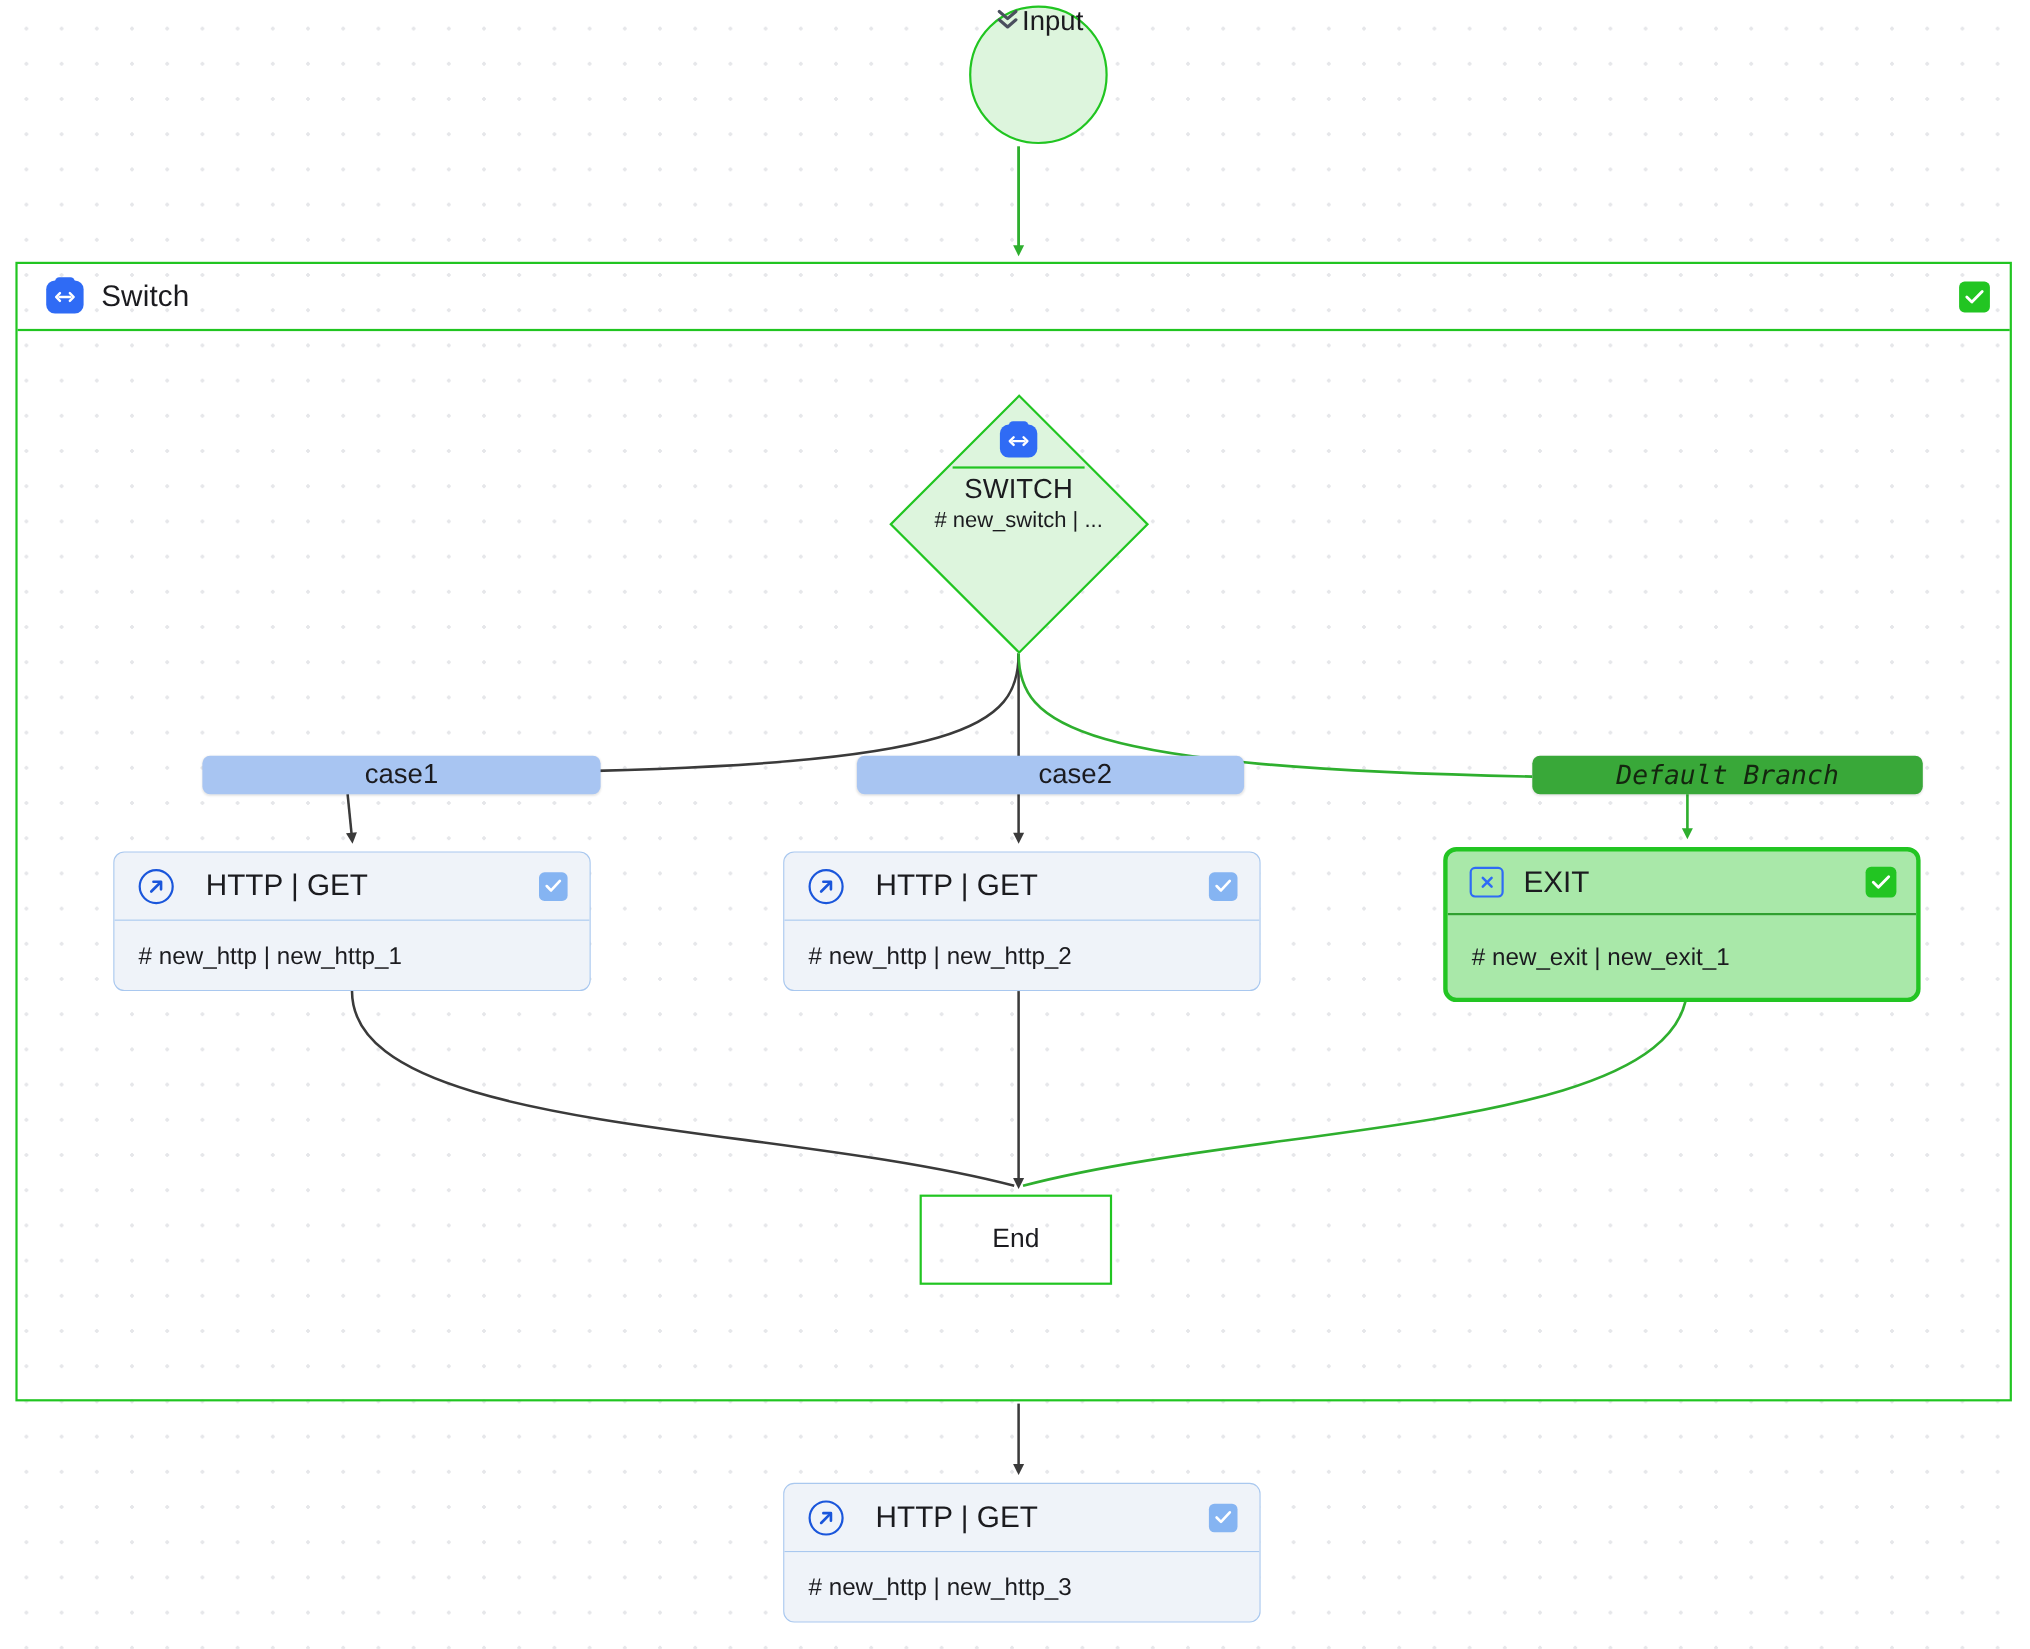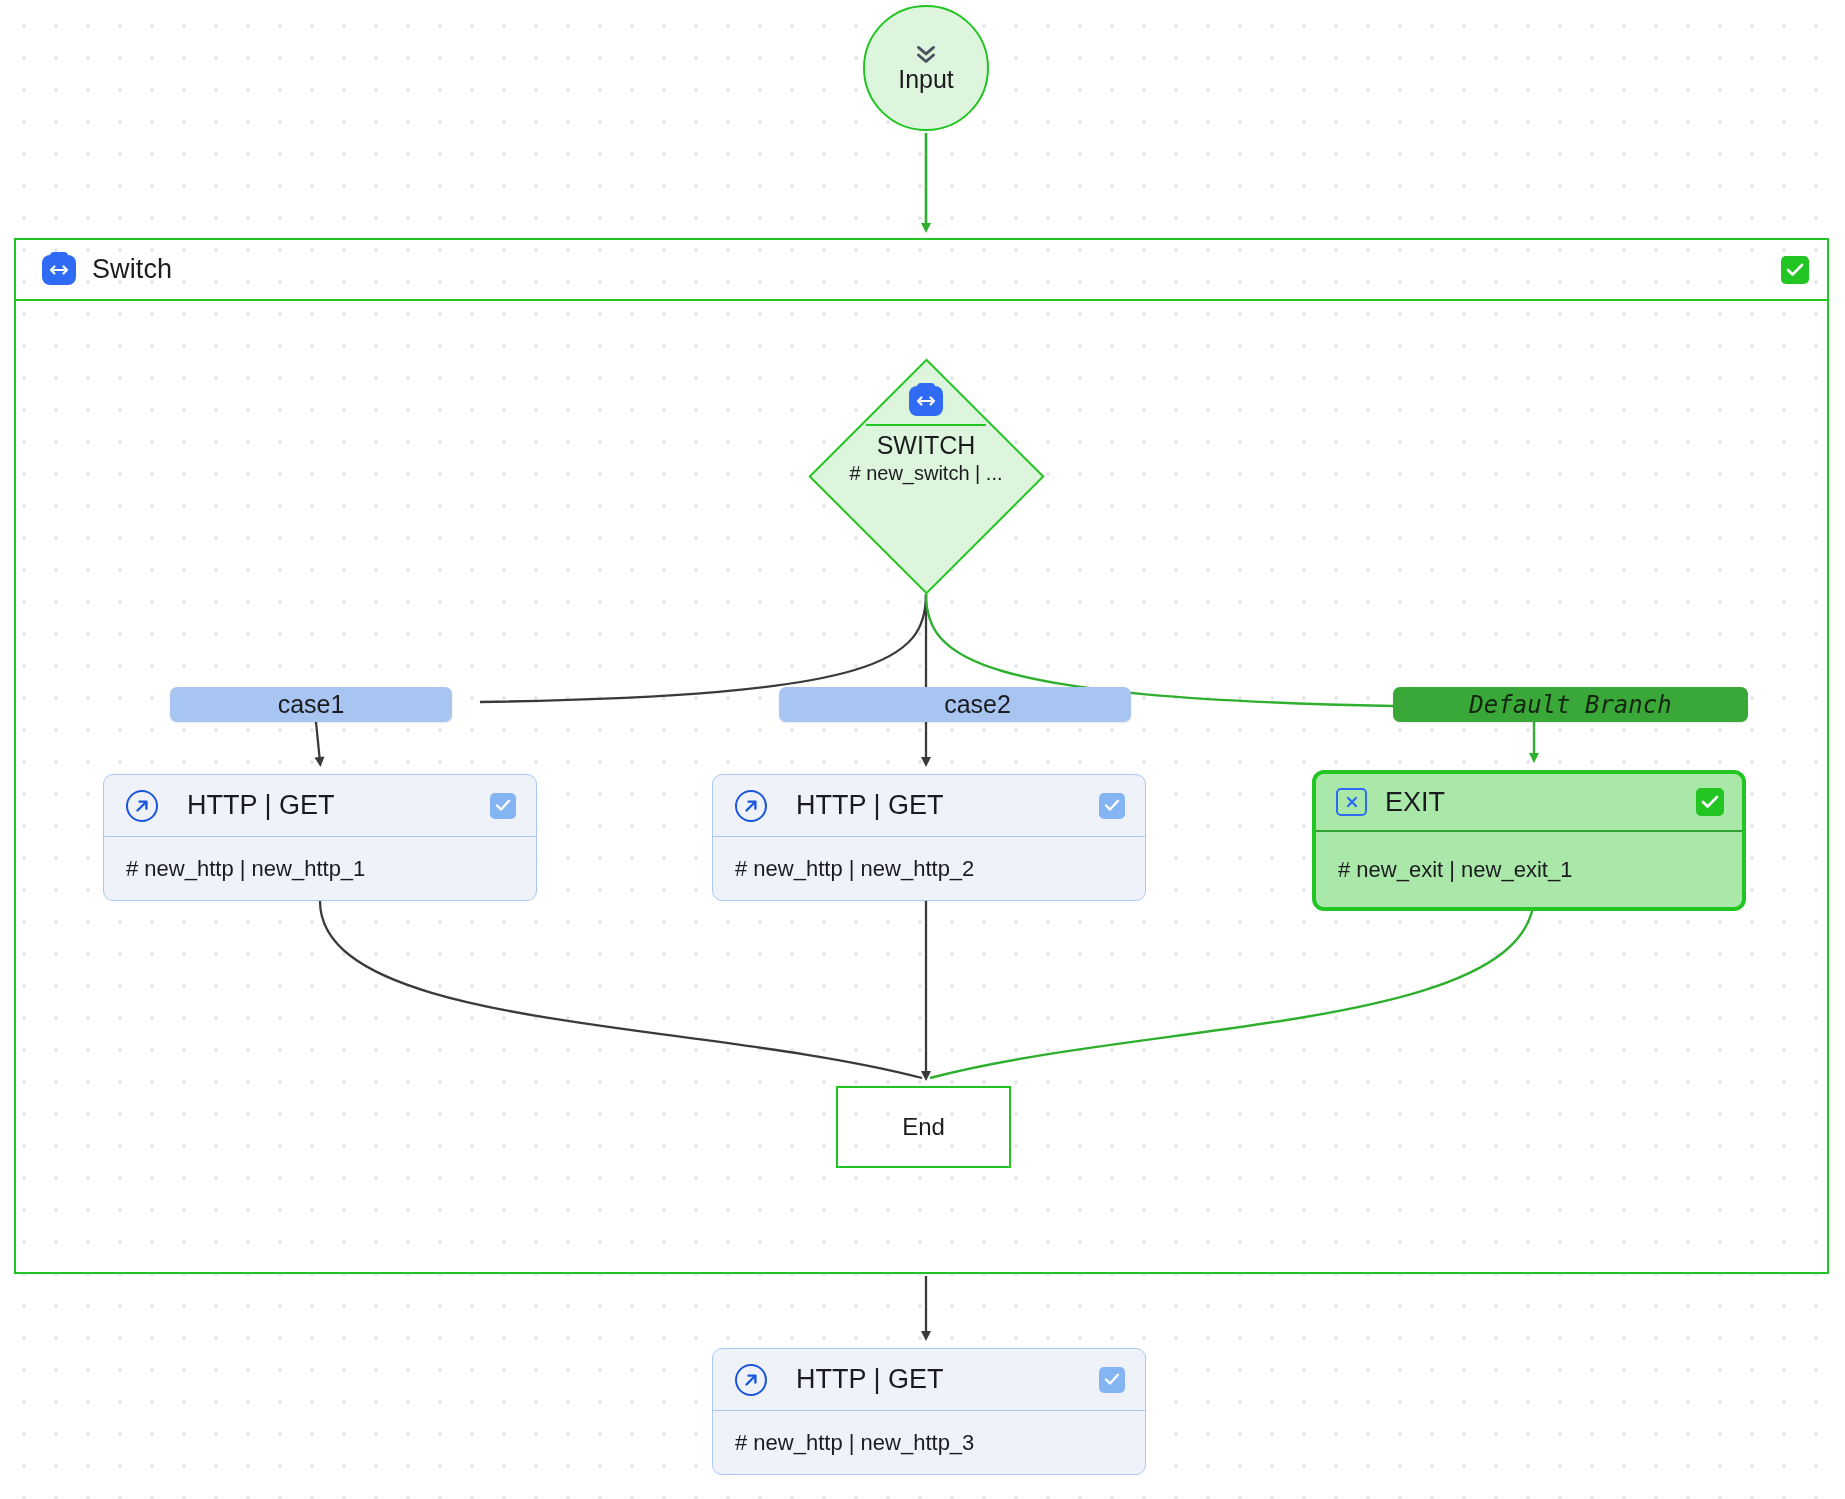--- a/index.html
+++ b/index.html
@@ -26,30 +26,30 @@
     left: 0; top: 0;
     width: 1845px;
     height: 1499px;
     pointer-events: none;
     z-index: 3;
   }
 
   
   .input-node {
     position: absolute;
-    left: 863px;
+    left: 881px;
     top: 5px;
     width: 126px;
     height: 126px;
     border-radius: 50%;
     background: #ddf5dd;
     border: 2.5px solid #21c521;
     display: flex;
-    flex-direction: column;
-    align-items: center;
+    flex-direction: row;
+    align-items: flex-start;
     justify-content: center;
     z-index: 6;
   }
   .input-node .chev {
     width: 26px;
     height: 22px;
     margin-bottom: 1px;
     display: block;
   }
   .input-node .lbl {
@@ -186,21 +186,21 @@
     box-shadow: 0 1px 2px rgba(0,0,0,0.10);
   }
   .pill.case { background: #a8c5f2; }
   .pill.default {
     background: #39a839;
     font-family: "DejaVu Sans Mono", monospace;
     font-style: italic;
     font-size: 24px;
     color: #14260f;
   }
-  #pill-case1   { left: 170px;  top: 687px;  width: 282px; text-align: center; }
+  #pill-case1   { left: 184px;  top: 687px;  width: 362px; text-align: center; }
   #pill-case2   { left: 779px;  top: 687px;  width: 352px; padding-left: 45px; }
   #pill-default { left: 1393px; top: 687px;  width: 355px; }
 
   
   .node {
     position: absolute;
     z-index: 6;
     border-radius: 10px;
     overflow: hidden;
   }

